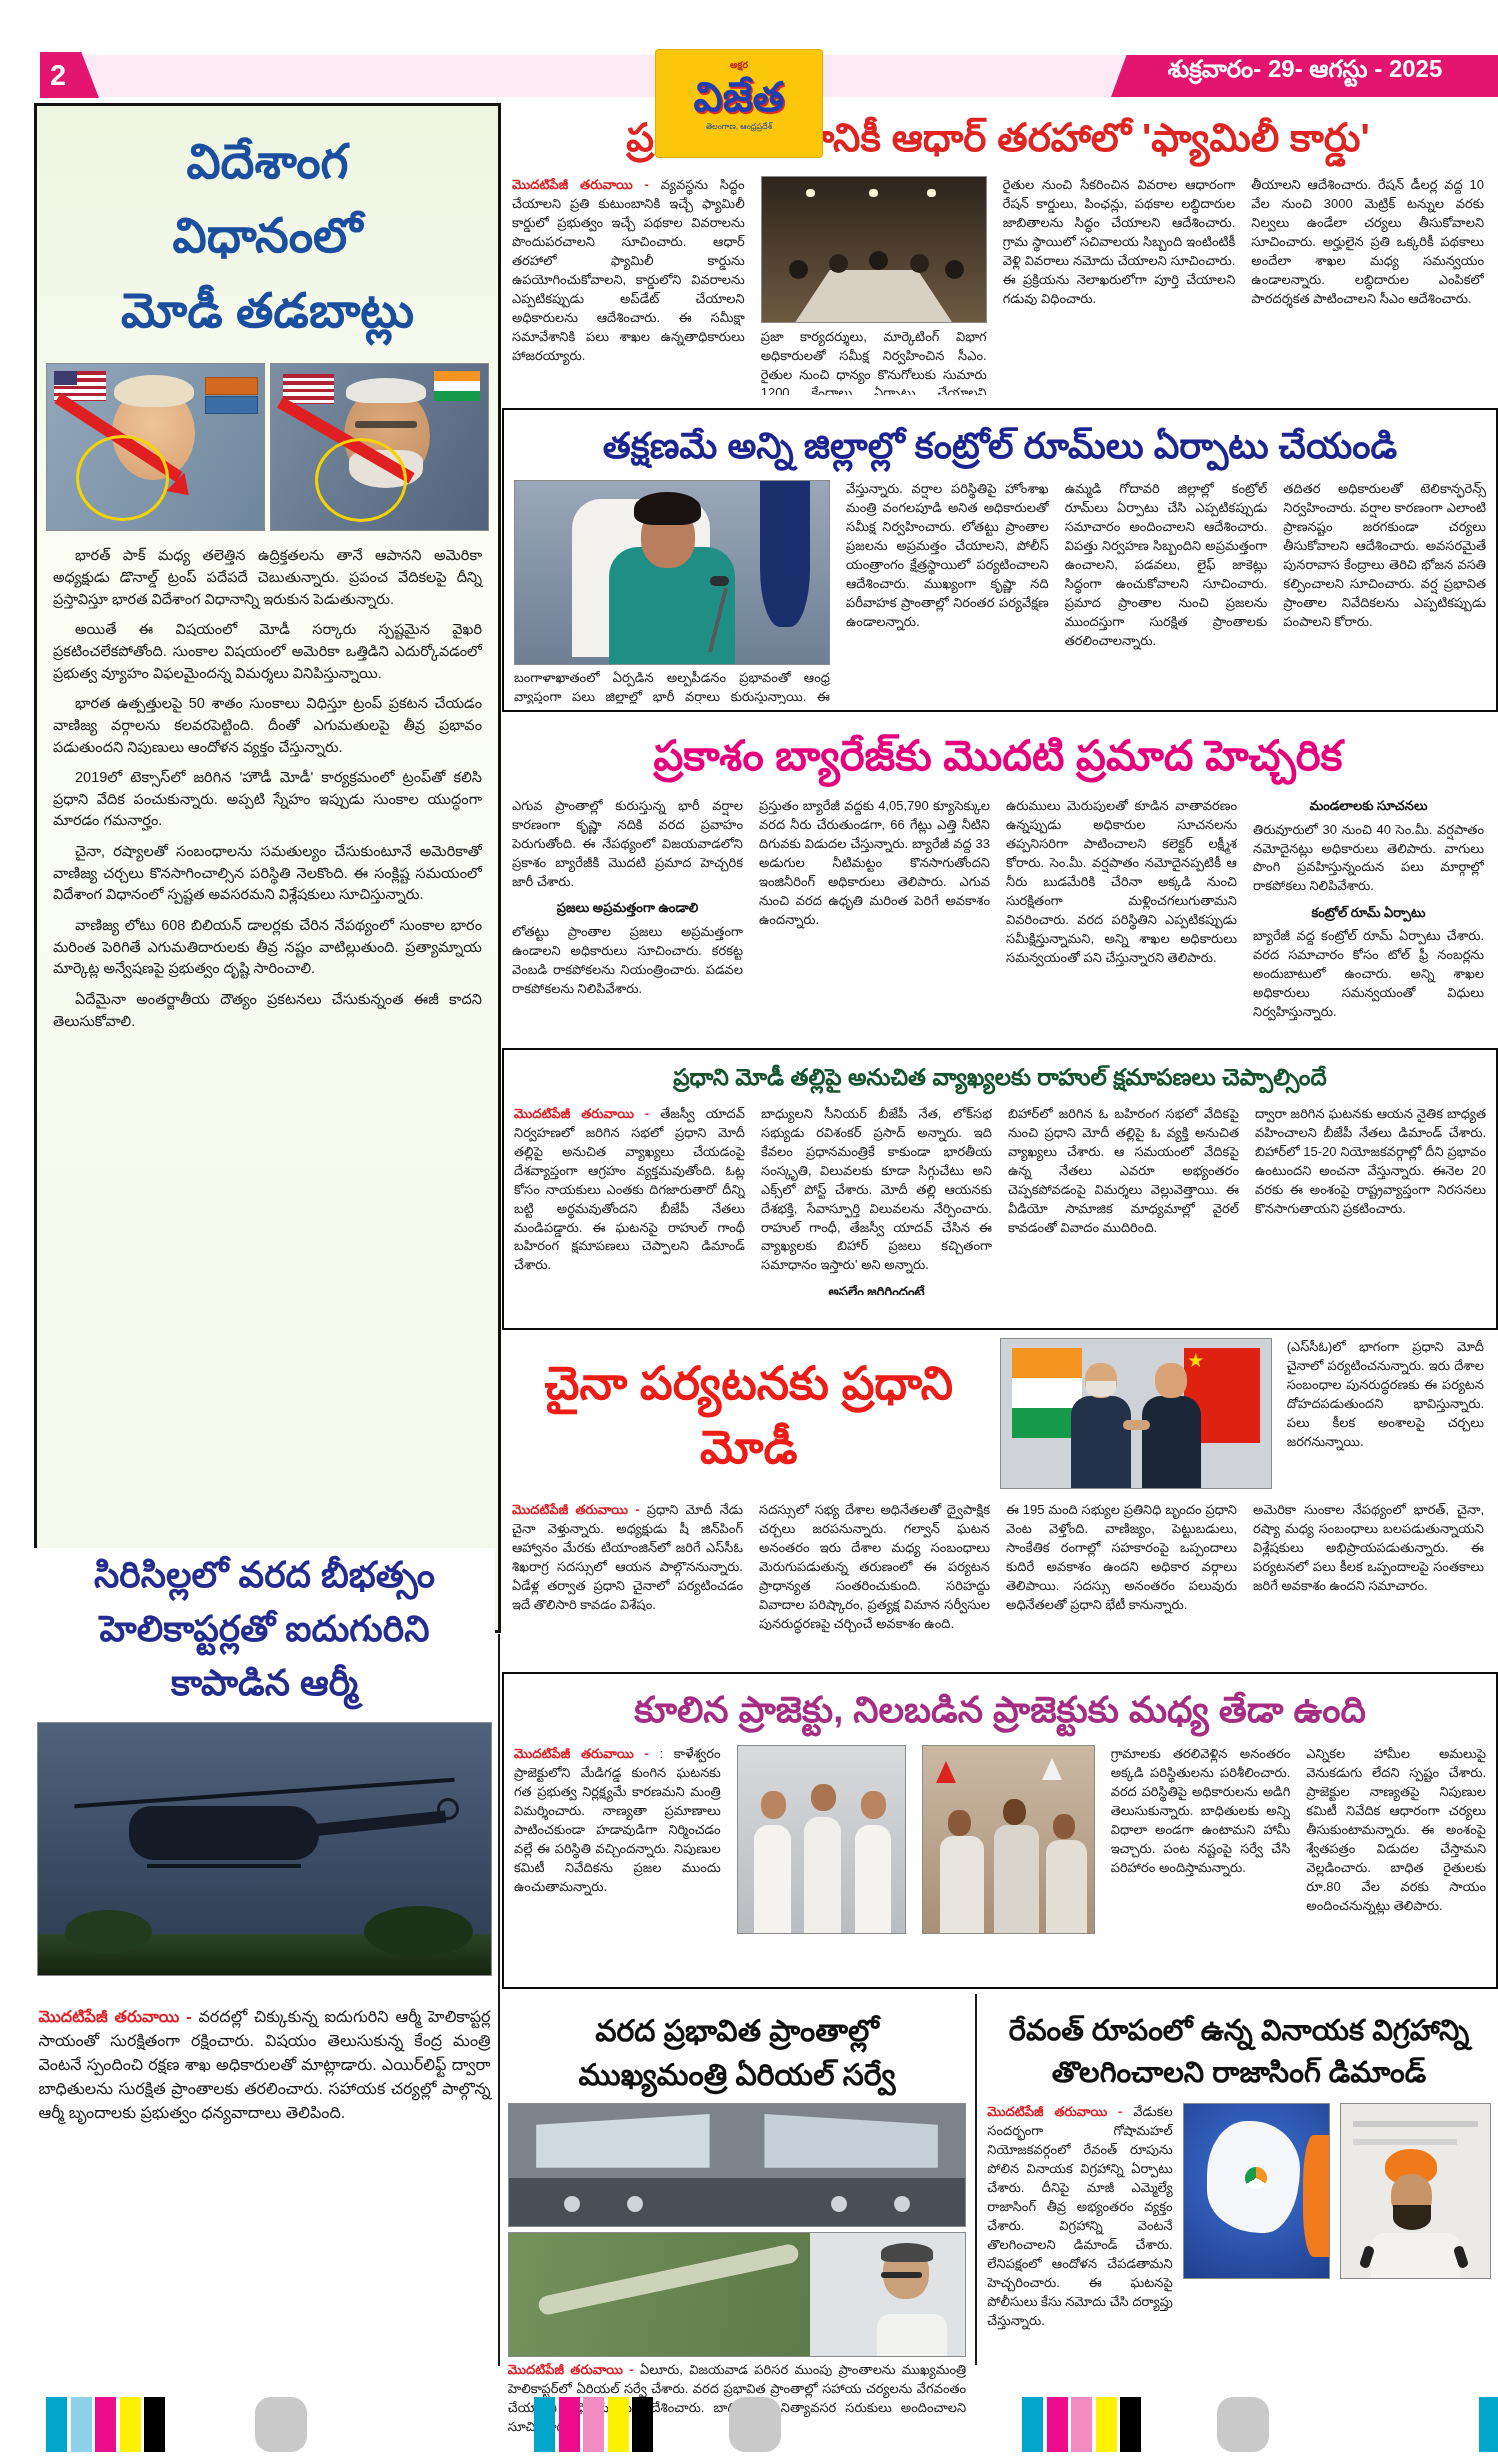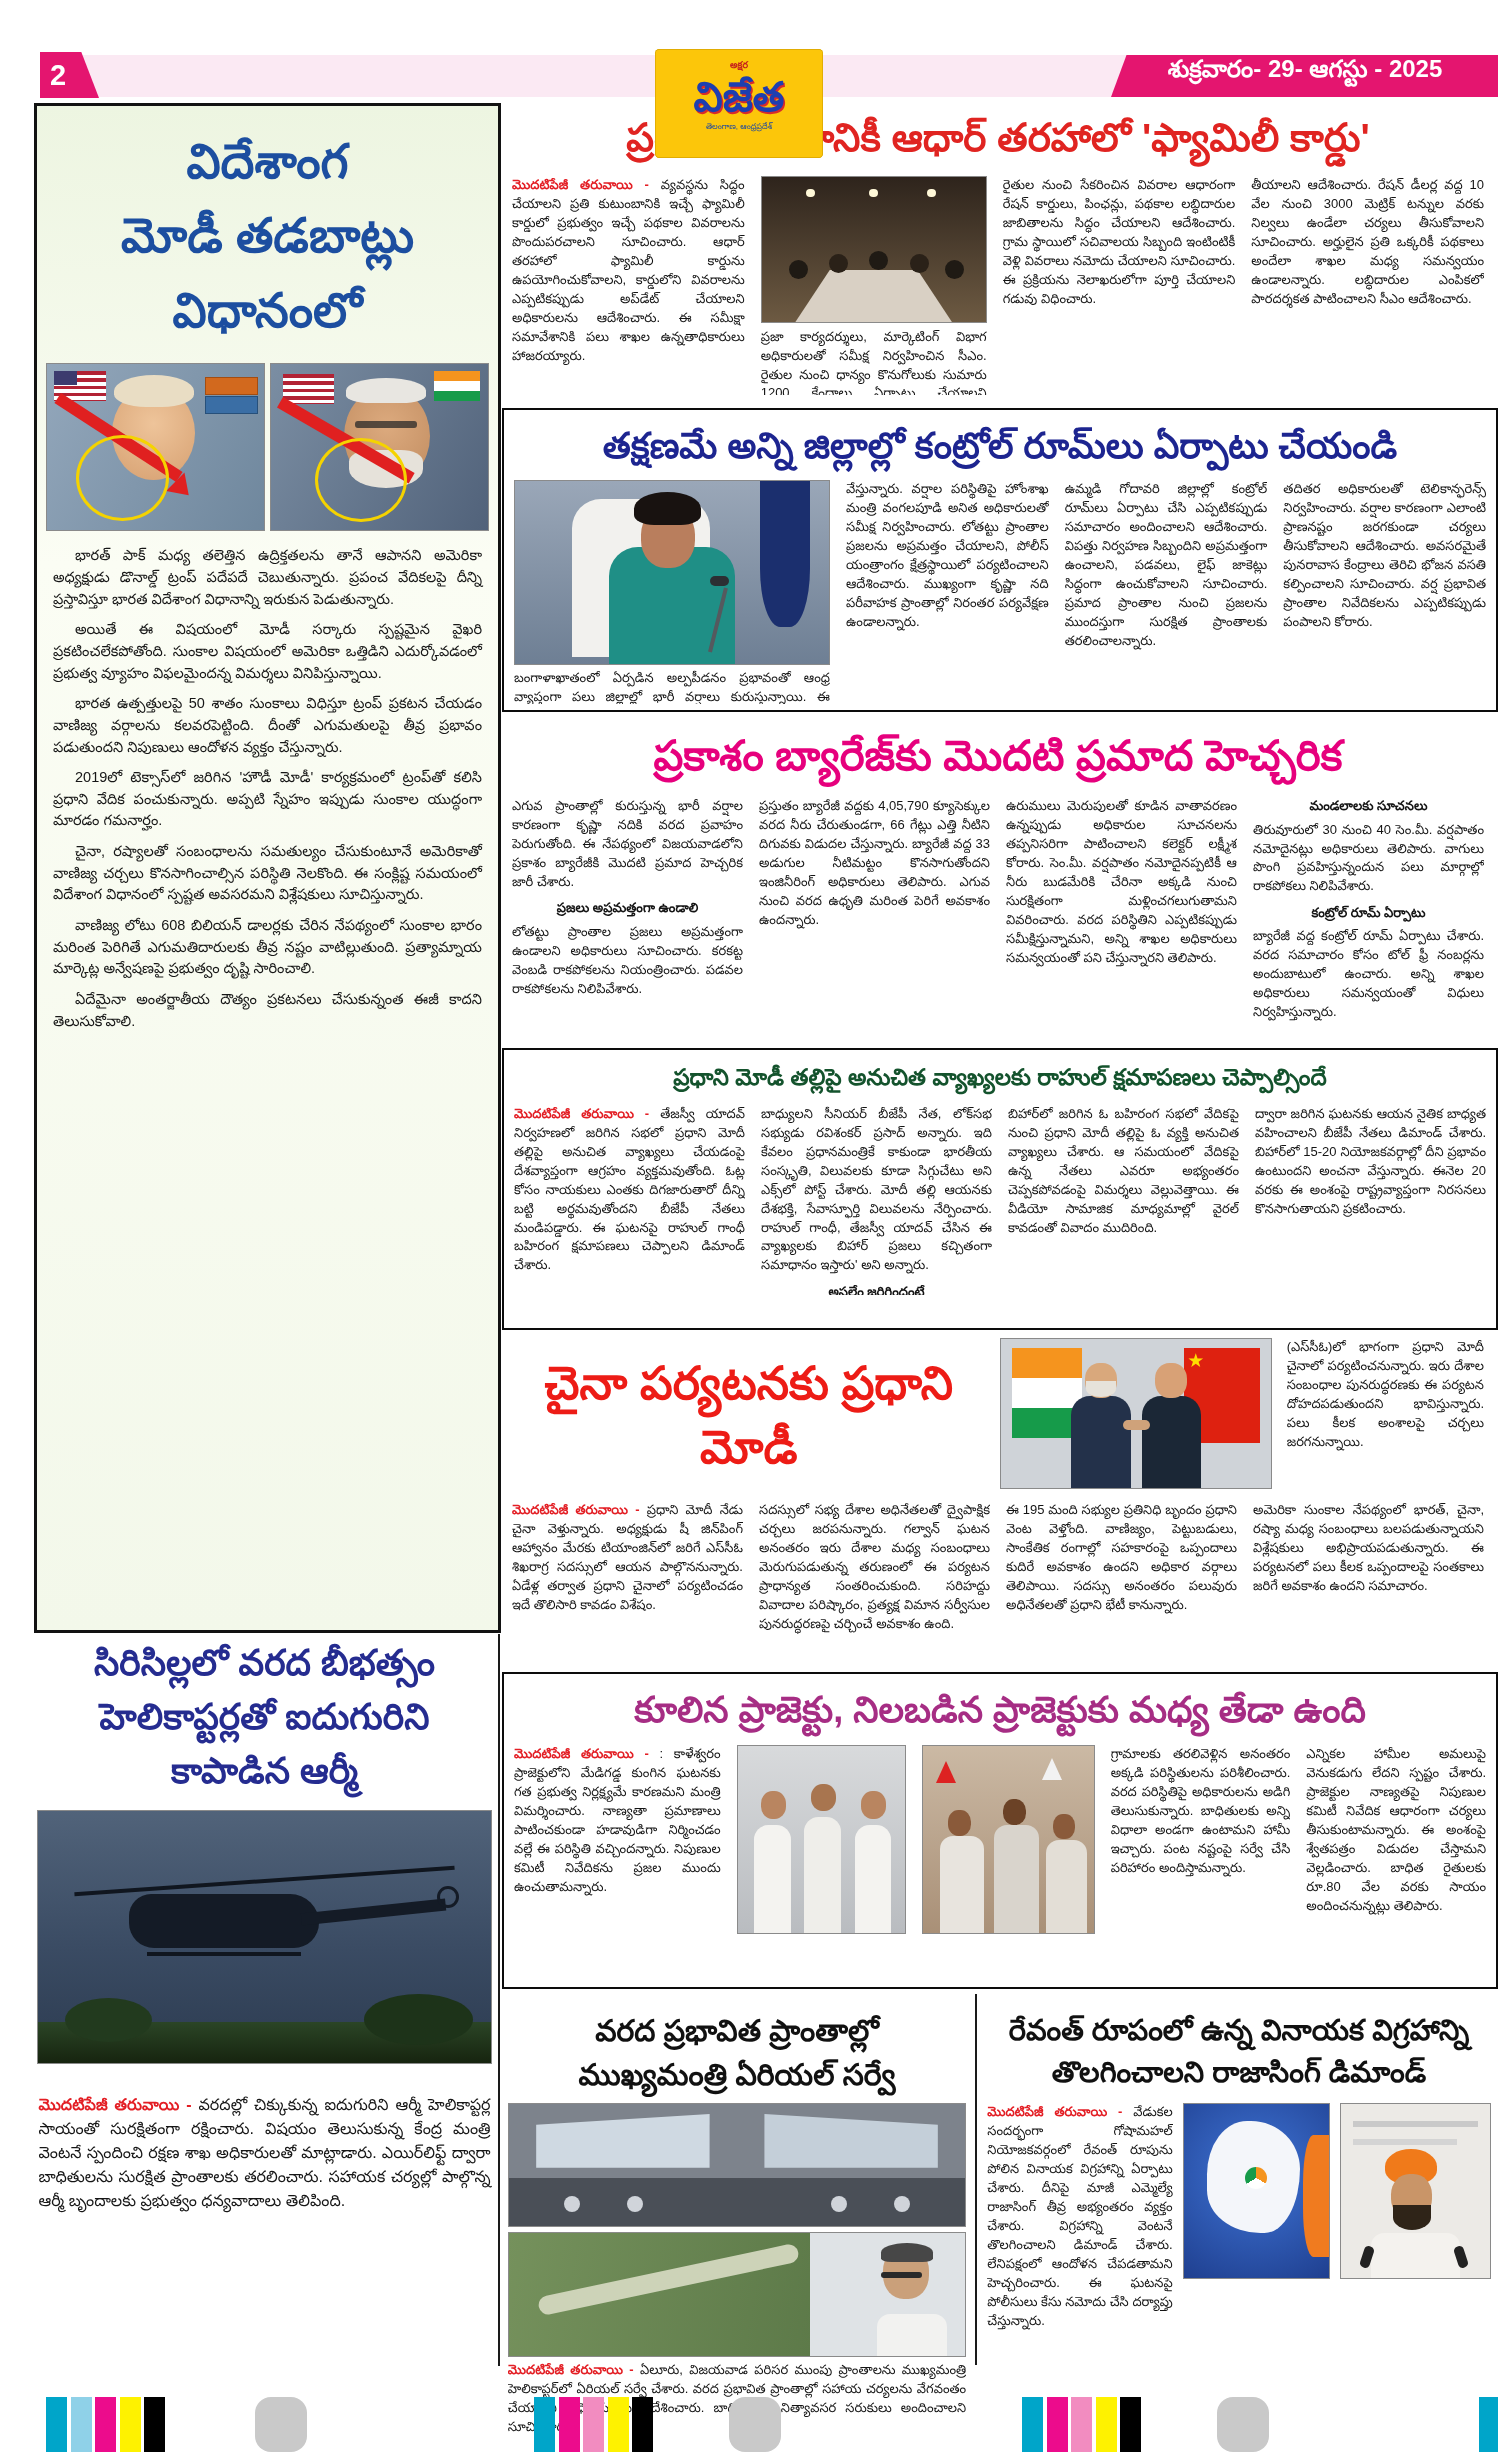--- a/index.html
+++ b/index.html
@@ -40,21 +40,21 @@
   .hl-bigred{color:#ed1c16;font-size:46px;line-height:1.4;}
   
   .art-left1{left:34px;top:103px;width:461px;height:1524px;border:3.6px solid #121212;
              background:linear-gradient(180deg,#edf5e1 0%,#fbfdf4 30%,#f3f8ea 100%);}
   .hl-left1 div{color:#1c4ea0;font-size:48px;font-weight:bold;text-align:center;line-height:1.55;}
   .art-left1 .bodytxt{padding:5.8px 16px;font-size:14.5px;line-height:1.5;text-align:justify;overflow:hidden;height:928px;}
   .art-left1 .bodytxt p{margin:0 0 8.7px 0;text-indent:22px;}
   .collage{display:flex;gap:5.8px;margin:14.5px 8.7px 8.7px 8.7px;height:168px;}
   .panel{flex:1;}
   
-  .art-left2{left:34px;top:1636px;width:461px;height:732px;}
+  .art-left2{left:34px;top:1548px;width:461px;height:732px;}
   .hl-left2 div{color:#252c90;font-size:36px;font-weight:bold;text-align:center;line-height:1.5;}
   .art-left2 .bodytxt{padding:7.3px 4.4px;font-size:16px;line-height:1.5;text-align:justify;overflow:hidden;height:174px;}
   
   .art-a{left:502px;top:109px;width:992px;height:296px;}
   .art-b{left:502px;top:408px;width:992px;height:300px;}
   .art-c{left:502px;top:714px;width:992px;height:330px;}
   .art-d{left:502px;top:1048px;width:992px;height:278px;}
   .art-e{left:502px;top:1331px;width:992px;height:335px;}
   .art-f{left:502px;top:1672px;width:992px;height:313px;}
   .art-g{left:502px;top:1990px;width:470px;height:378px;}
@@ -79,22 +79,22 @@
     <div class="m-name">విజేత</div>
     <div class="m-bot">తెలంగాణ, ఆంధ్రప్రదేశ్</div>
   </div>
   <div class="date-bar">
     <span>శుక్రవారం- 29- ఆగస్టు - 2025</span>
   </div>
 
   <section class="art art-left1">
     <div class="hl-left1" style="padding-top:19px;">
       <div>విదేశాంగ</div>
+      <div>విధానంలో</div>
       <div>మోడీ తడబాట్లు</div>
-      <div>విధానంలో</div>
     </div>
     <div class="collage">
       <div class="ph panel" style="background:linear-gradient(120deg,#93a7bb,#6f879d);">
         <div style="position:absolute;left:7.3px;top:7.3px;width:52px;height:30px;background:repeating-linear-gradient(180deg,#b22234 0 3.6px,#fff 3.6px 7.3px);"></div>
         <div style="position:absolute;left:7.3px;top:7.3px;width:23px;height:14.5px;background:#3c3b6e;"></div>
         <div style="position:absolute;right:5.8px;top:13px;width:51px;height:16px;background:#d2691e;border:1.5px solid #a24d12;"></div>
         <div style="position:absolute;right:5.8px;top:32px;width:51px;height:16px;background:#3a6ea5;border:1.5px solid #27507a;"></div>
         <div style="position:absolute;left:65px;top:22px;width:83px;height:94px;background:radial-gradient(circle at 50% 40%,#eec49a,#d6a071);border-radius:50%;"></div>
         <div style="position:absolute;left:67px;top:11.6px;width:80px;height:32px;background:#e9ddc4;border-radius:50% 50% 40% 40%;"></div>
         <div style="position:absolute;left:14.5px;top:29px;width:145px;height:11.6px;background:#e02020;transform:rotate(33deg);transform-origin:left top;"></div>

